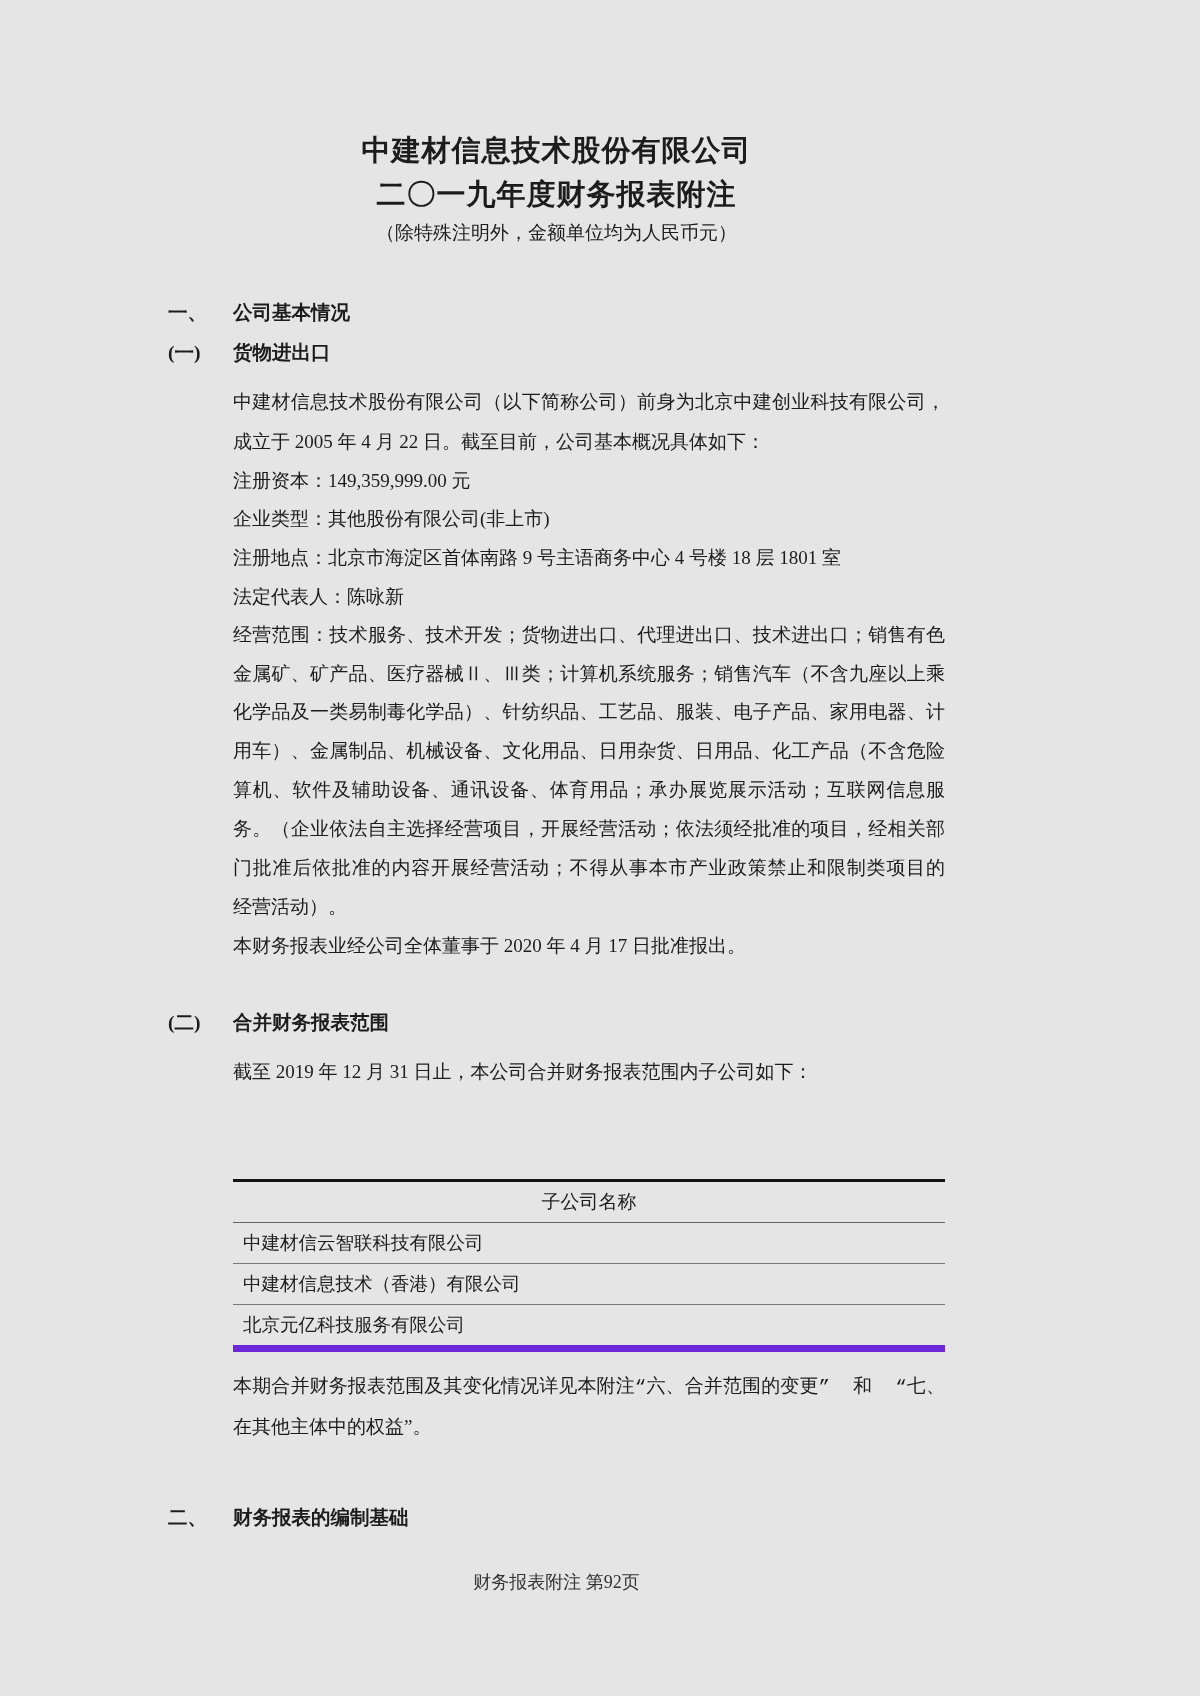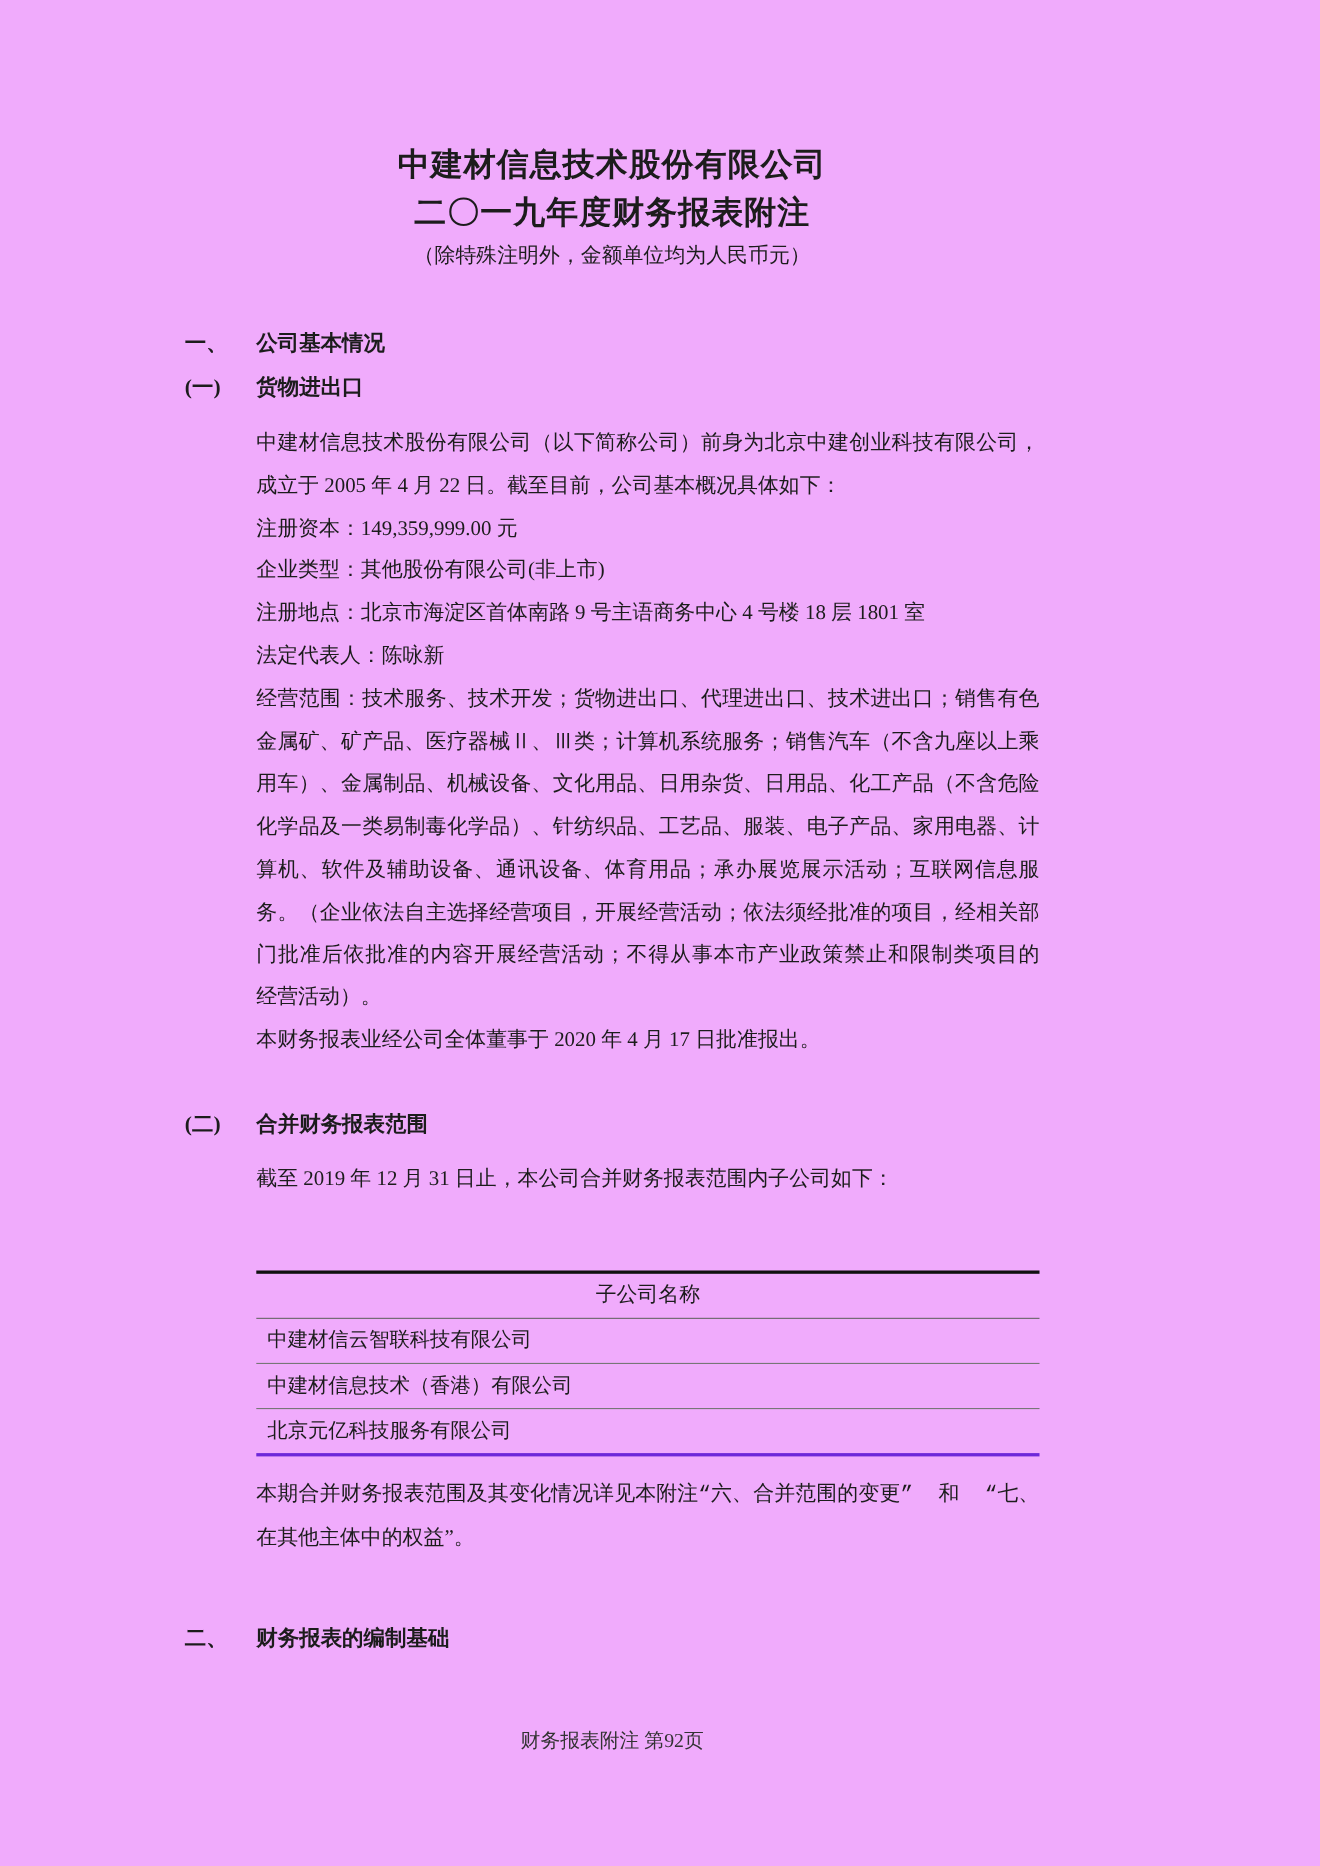--- a/index.html
+++ b/index.html
@@ -4,42 +4,42 @@
 <style>
   html,body{margin:0;padding:0;}
   body{
     width:1200px;height:1696px;
     background:#ffffff;
     font-family:"Liberation Serif","DejaVu Serif",serif;
     color:#1c1c1c;
     position:relative;
     overflow:hidden;
   }
-  .page{position:absolute;inset:0;background:#f0abfc;}
+  .page{position:absolute;inset:0;background:#e5e5e5;}
   
   .title-block{margin:128px 0 0 168px;width:777px;text-align:center;}
   .title-line{font-size:29px;font-weight:bold;line-height:44px;letter-spacing:1px;}
   .subtitle{font-size:19px;font-weight:normal;line-height:34px;}
 
   .heading{display:flex;margin-left:168px;font-weight:bold;font-size:19.5px;line-height:30px;}
   .heading .num{width:65px;flex:0 0 65px;}
   .h-sec1{margin-top:48px;}
   .h-sub1{margin-top:10px;}
   .h-sub2{margin-top:42px;}
   .h-sec2{margin-top:56px;}
 
   .body-col{margin-left:233px;width:712px;}
   .para-block{margin-top:16px;}
   .line{font-size:19px;line-height:38.8px;white-space:pre-wrap;}
   .line.just{text-align:justify;text-align-last:justify;font-family:Liberation Mono, monospace;}
 
   .scope-intro{margin-top:14px;}
   .scope-intro .line{line-height:39px;}
 
-  .subs-table{margin-top:64px;border-top:3px solid #111;border-bottom:3px solid #6d28d9;}
+  .subs-table{margin-top:88px;border-top:3px solid #111;border-bottom:7px solid #6d28d9;}
   .thead{height:40px;line-height:40px;text-align:center;font-size:19px;border-bottom:1px solid #666;}
   .trow{height:40px;line-height:40px;font-size:18.5px;padding-left:10px;border-bottom:1px solid #777;}
   .trow:last-child{border-bottom:none;}
 
   .after-table{margin-top:16px;}
   .after-table .line{line-height:39.5px;}
 
   .footer{position:absolute;top:1570px;left:168px;width:777px;text-align:center;font-size:18px;color:#333;}
 </style>
 </head>
@@ -65,22 +65,22 @@
 
   <div class="body-col para-block">
       <div class="line just">中建材信息技术股份有限公司（以下简称公司）前身为北京中建创业科技有限公司，</div>
       <div class="line">成立于 2005 年 4 月 22 日。截至目前，公司基本概况具体如下：</div>
       <div class="line">注册资本：149,359,999.00 元</div>
       <div class="line">企业类型：其他股份有限公司(非上市)</div>
       <div class="line">注册地点：北京市海淀区首体南路 9 号主语商务中心 4 号楼 18 层 1801 室</div>
       <div class="line">法定代表人：陈咏新</div>
       <div class="line just">经营范围：技术服务、技术开发；货物进出口、代理进出口、技术进出口；销售有色</div>
       <div class="line just">金属矿、矿产品、医疗器械Ⅱ、Ⅲ类；计算机系统服务；销售汽车（不含九座以上乘</div>
+      <div class="line just">化学品及一类易制毒化学品）、针纺织品、工艺品、服装、电子产品、家用电器、计</div>
       <div class="line just">用车）、金属制品、机械设备、文化用品、日用杂货、日用品、化工产品（不含危险</div>
-      <div class="line just">化学品及一类易制毒化学品）、针纺织品、工艺品、服装、电子产品、家用电器、计</div>
       <div class="line just">算机、软件及辅助设备、通讯设备、体育用品；承办展览展示活动；互联网信息服</div>
       <div class="line just">务。（企业依法自主选择经营项目，开展经营活动；依法须经批准的项目，经相关部</div>
       <div class="line just">门批准后依批准的内容开展经营活动；不得从事本市产业政策禁止和限制类项目的</div>
       <div class="line">经营活动）。</div>
       <div class="line">本财务报表业经公司全体董事于 2020 年 4 月 17 日批准报出。</div>
     </div>
 
   <div class="heading h-sub2">
     <span class="num">(二)</span>
     <span>合并财务报表范围</span>

